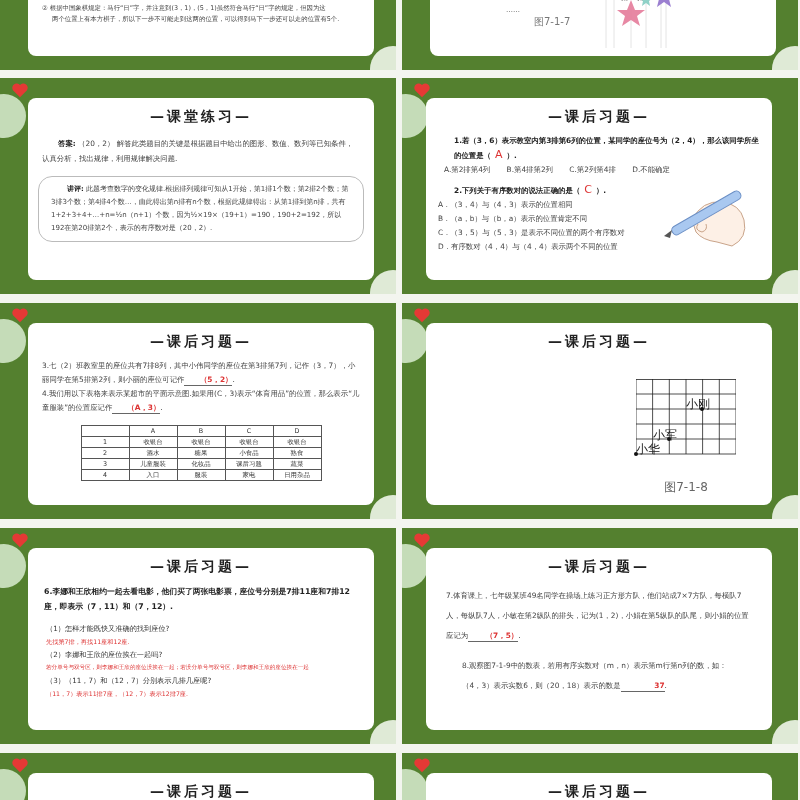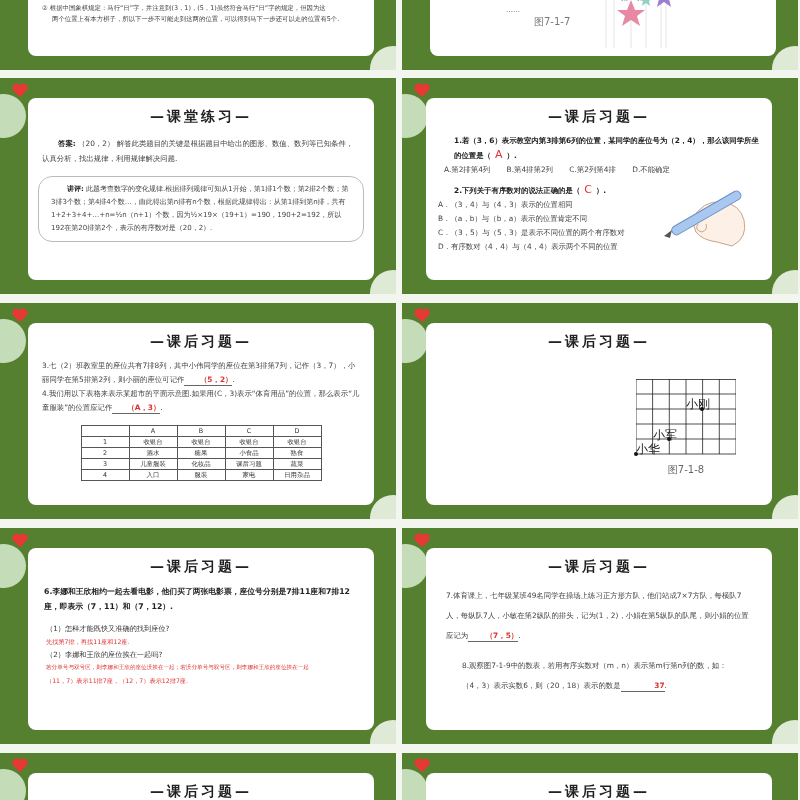--- a/index.html
+++ b/index.html
@@ -33,21 +33,21 @@
 
   .review-box {
     margin: 10px 10px 0 10px; border: 1px solid #bbb; border-radius: 14px;
     padding: 6px 12px; font-size: 7px; line-height: 13px; color: #444;
   }
 
   table.market { border-collapse: collapse; margin: 10px auto 0; font-size: 6.4px; color:#333; }
   table.market td { border: 1px solid #555; width: 48px; height: 11px; text-align:center; line-height: 10px; }
 
   .grid-fig { position:absolute; right: 36px; top: 56px; }
-  .fig-cap { font-size: 10px; color:#666; text-align:center; margin-top: 4px; }
+  .fig-cap { font-size: 12px; color:#666; text-align:center; margin-top: 20px; }
   .grid-lbl { position:absolute; font-size: 12px; color:#222; }
   .dot { position:absolute; width: 4px; height: 4px; border-radius:50%; background:#111; }
 
   .sub-q { font-size: 7.2px; line-height: 13px; color:#333; }
   .sub-a { font-size: 6.2px; line-height: 13px; color:#d33; }
 
   .stars { position:absolute; right: 90px; top: -38px; width: 120px; height: 90px; }
   .hand { position:absolute; right: 20px; bottom: 30px; width: 90px; height: 70px; }
 </style>
 </head>
@@ -257,20 +257,21 @@
       <path d="M10 18 L2.5 10.5 A4.5 4.5 0 0 1 10 4.5 A4.5 4.5 0 0 1 17.5 10.5 Z" fill="#e53935"></path>
     </svg>
   <div class="card">
     <div class="title">—课后习题—</div>
     <div class="body bold" style="margin-top:8px; font-size:7.8px; line-height:15px;">6.李娜和王欣相约一起去看电影，他们买了两张电影票，座位号分别是7排11座和7排12座，即表示（7，11）和（7，12）.</div>
     <div class="body" style="margin-top:8px; padding-left:18px;">
       <div class="sub-q">（1）怎样才能既快又准确的找到座位?</div>
       <div class="sub-a">先找第7排，再找11座和12座.</div>
       <div class="sub-q">（2）李娜和王欣的座位挨在一起吗?</div>
       <div class="sub-a" style="font-size:5.6px; white-space:nowrap;">若分单号与双号区，则李娜和王欣的座位没挨在一起；若没分单号与双号区，则李娜和王欣的座位挨在一起</div>
+      <div class="sub-q">（3）（11，7）和（12，7）分别表示几排几座呢?</div>
       <div class="sub-a">（11，7）表示11排7座，（12，7）表示12排7座.</div>
     </div>
   </div>
   <div class="blob-br"></div>
 </div>
 
 <div class="slide" style="left:402px; top:524px;">
   <div class="topstrip"></div>
   <div class="blob-tl"></div>
   <svg class="heart" viewBox="0 0 20 20">

